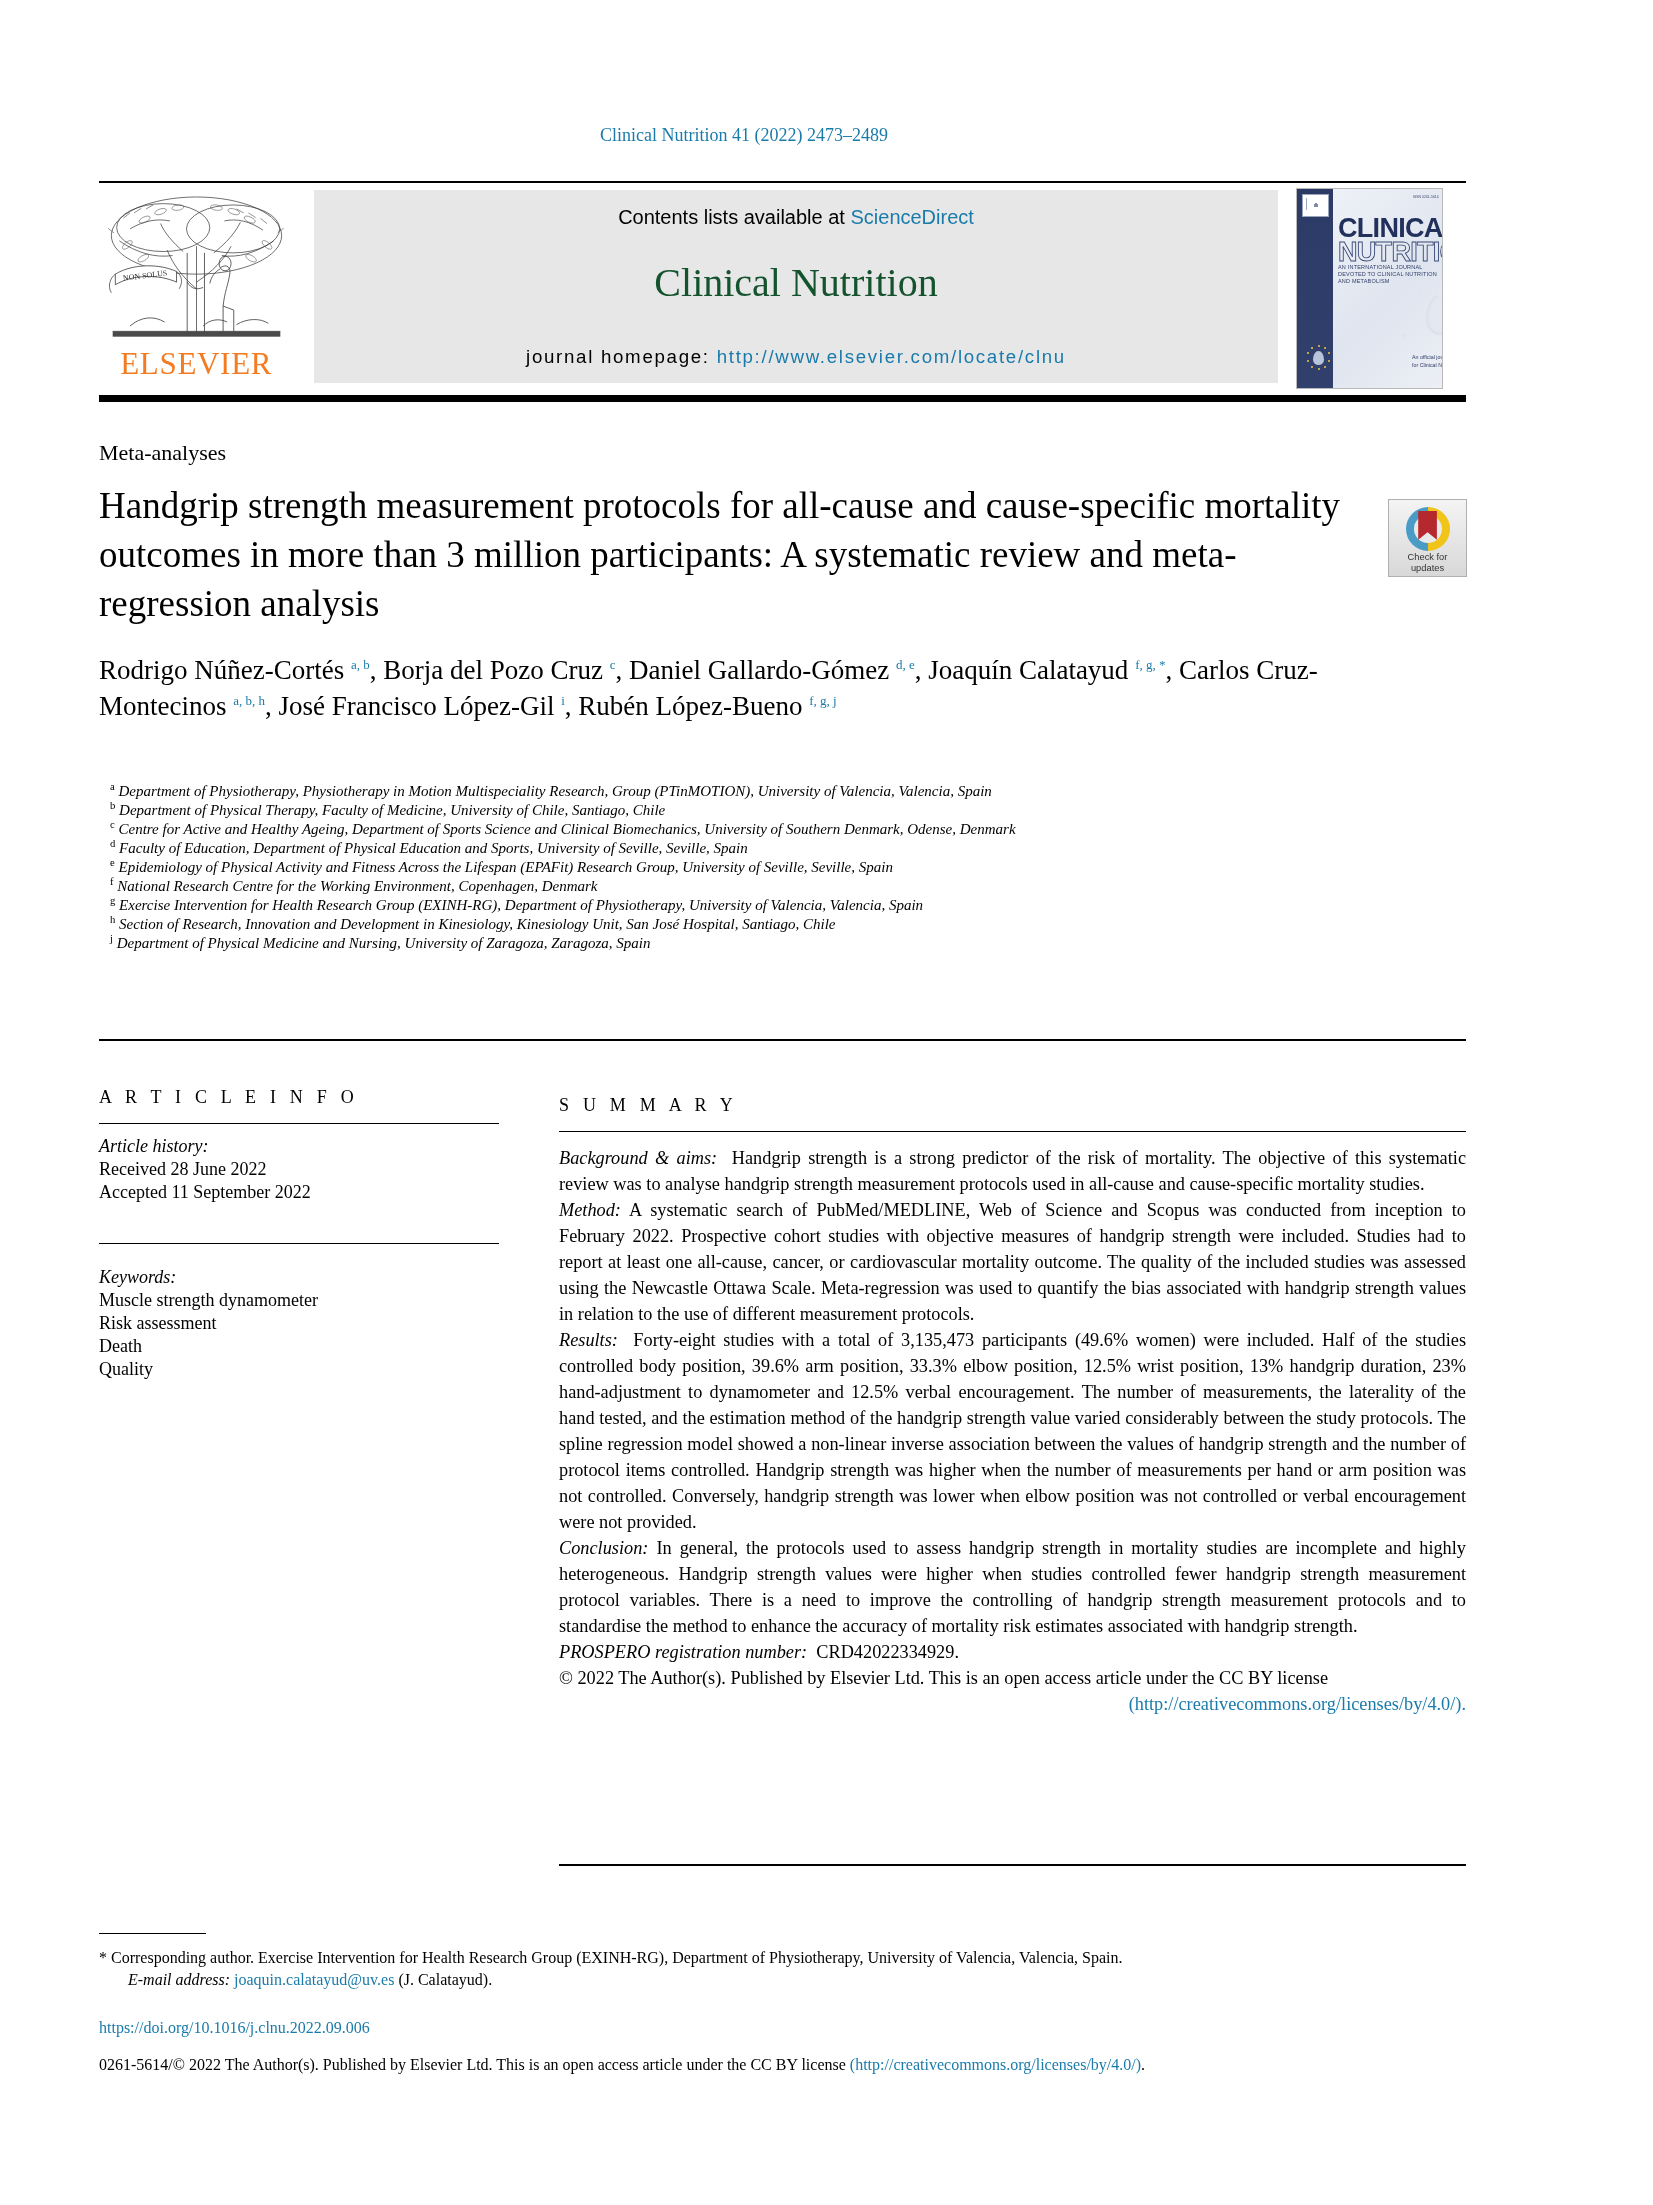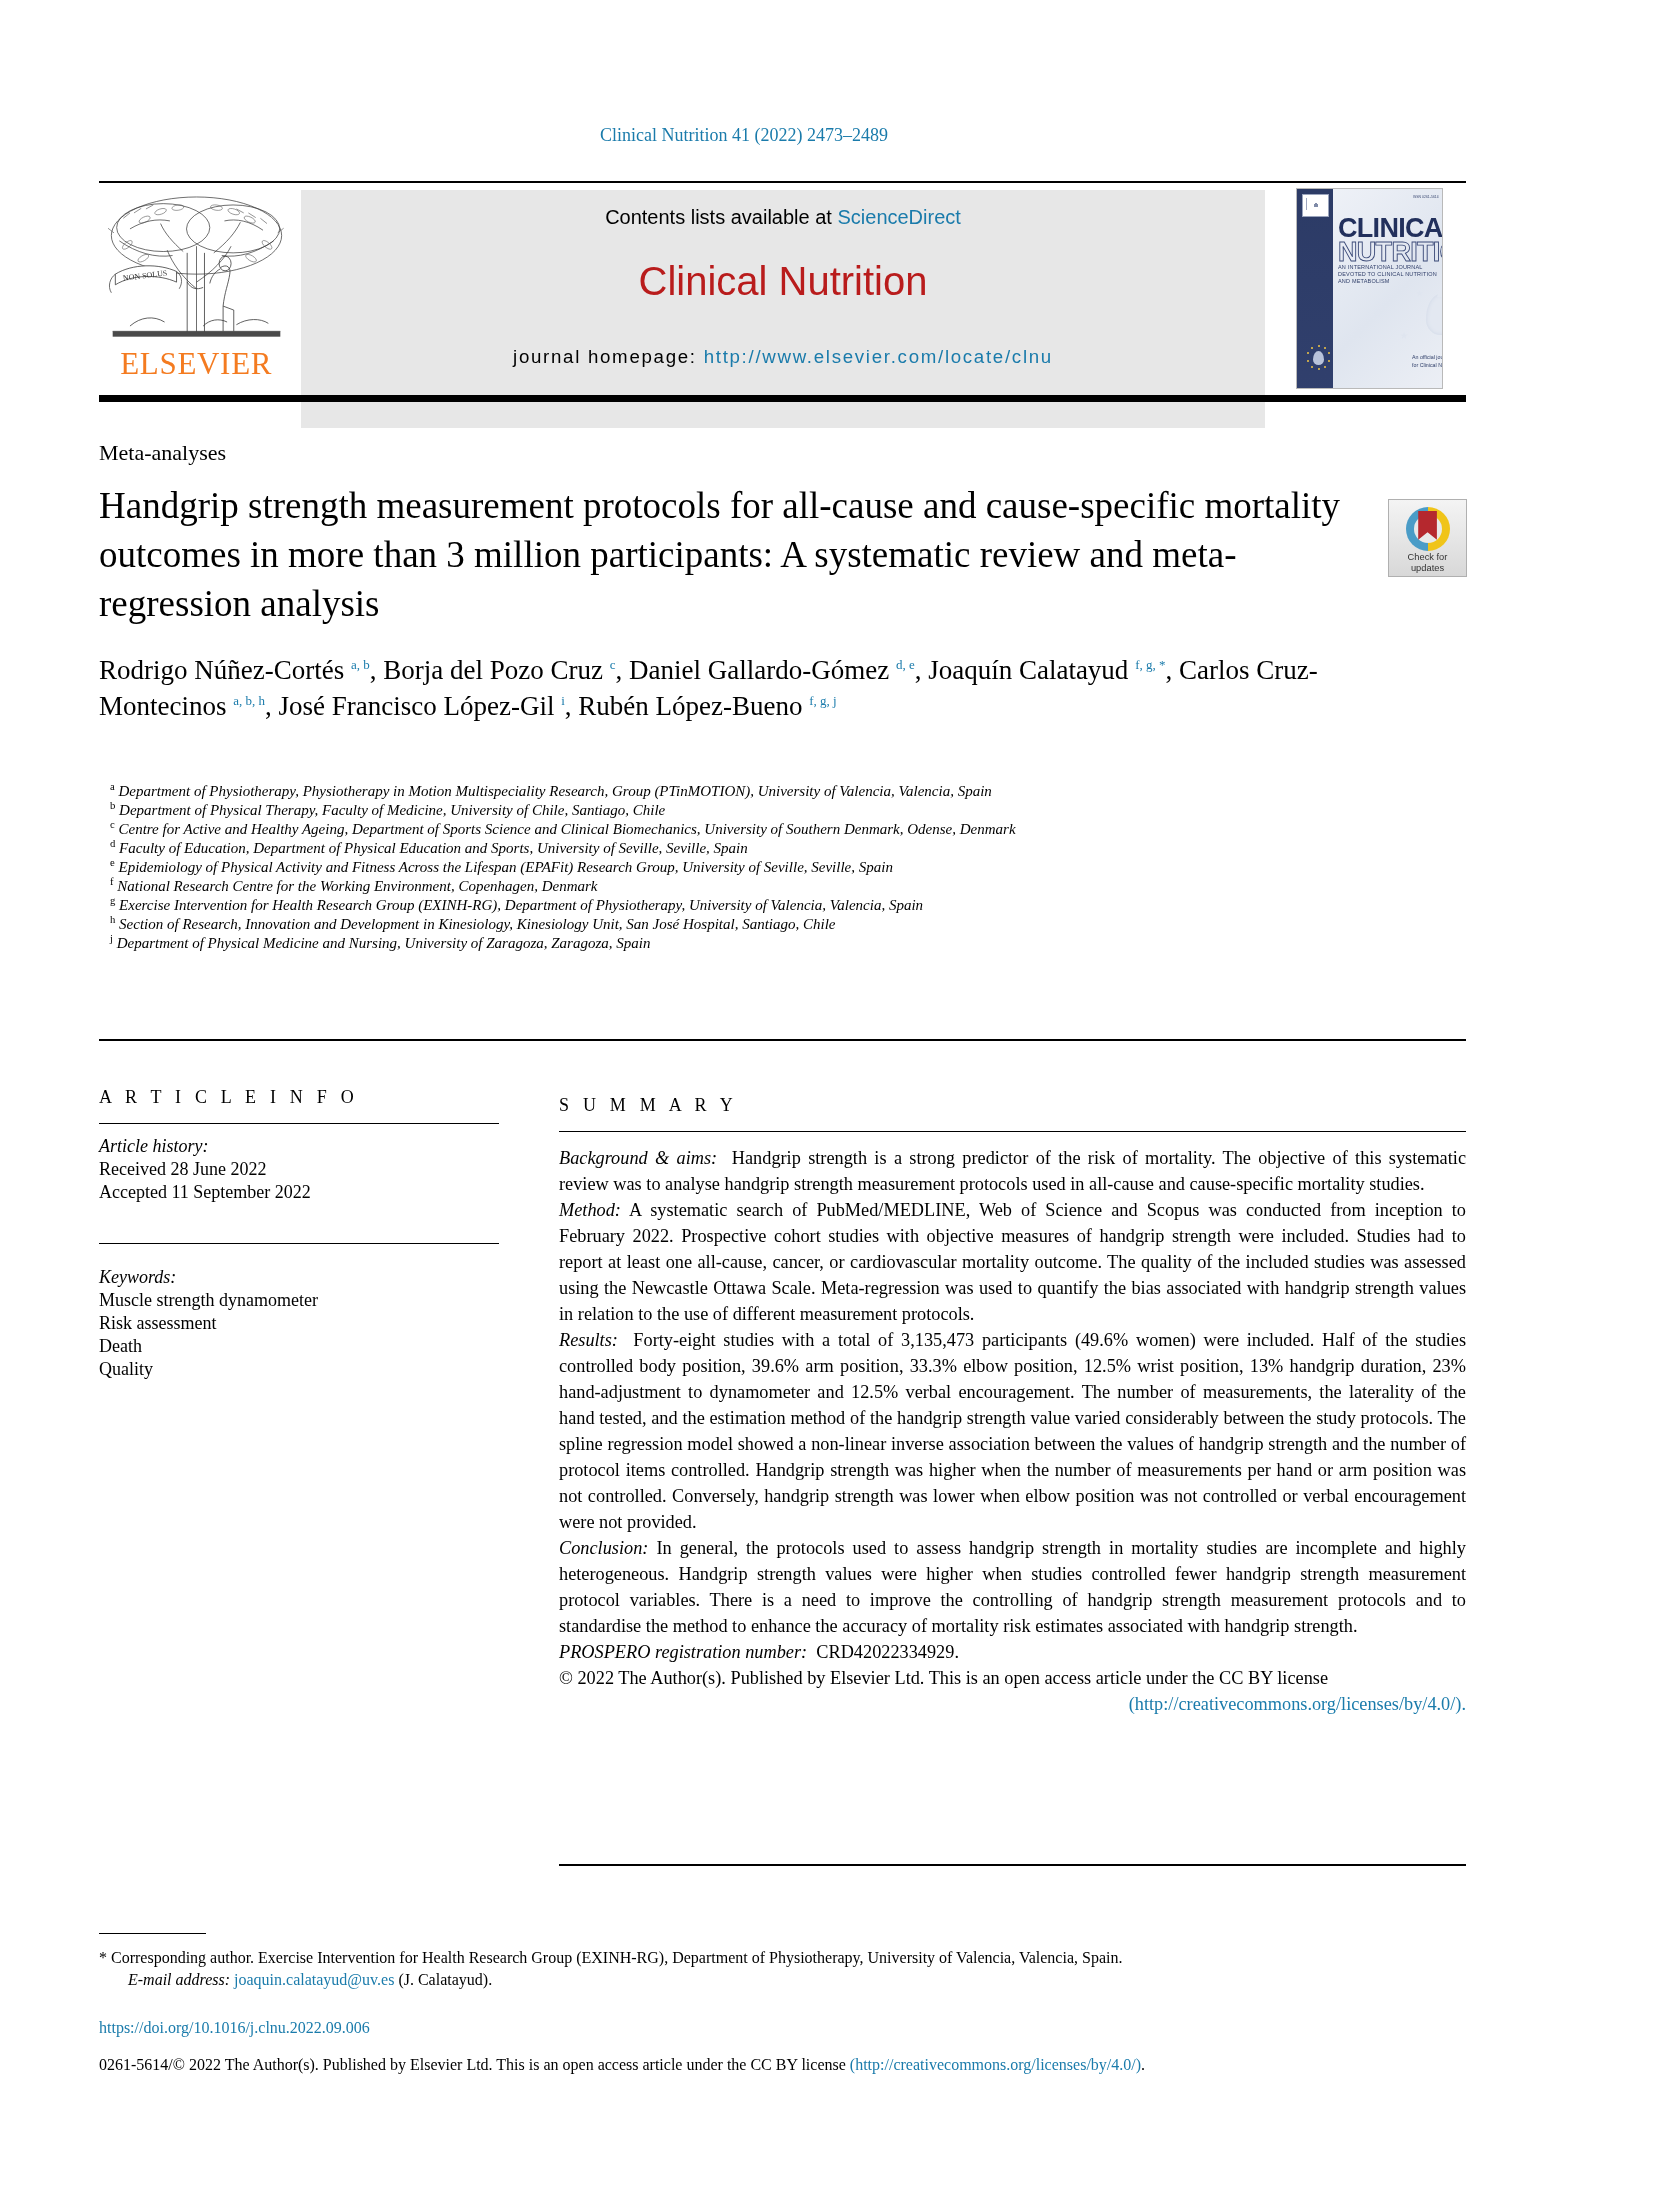--- a/index.html
+++ b/index.html
@@ -29,31 +29,31 @@
 
   .els-logo { position:absolute; left:4px; top:4px; width:187px; height:200px; }
   .els-logo svg { display:block; }
   .els-word {
     position:absolute; left:2.7px; top:157px; width:181px; text-align:center;
     color:#f47b20; font-size:31px; letter-spacing:0.7px;
     font-family:"Liberation Serif", serif;
   }
 
   .contents-box {
-    position:absolute; left:202px; top:5.3px; width:964px; height:238px;
+    position:absolute; left:215px; top:5.3px; width:964px; height:193px;
     background:#e7e7e7;
   }
   .cb-line1 {
     position:absolute; top:16px; left:0; width:100%; text-align:center;
     font-size:20px; font-family:"Liberation Sans", sans-serif; color:#000;
   }
   .cb-line1 .sd { color:#1a7bab; }
   .cb-title {
     position:absolute; top:69px; left:0; width:100%; text-align:center;
-    font-size:40px; font-family:Liberation Sans, sans-serif; color:#b91c1c;
+    font-size:40px; font-family:Liberation Serif, serif; color:#14532d;
   }
   .cb-line3 {
     position:absolute; top:156px; left:0; width:100%; text-align:center;
     font-size:18.7px; font-family:"Liberation Sans", sans-serif;
     letter-spacing:1.7px; color:#000;
   }
   .cb-line3 .url { color:#1a7bab; }
 
   
   .cover {

